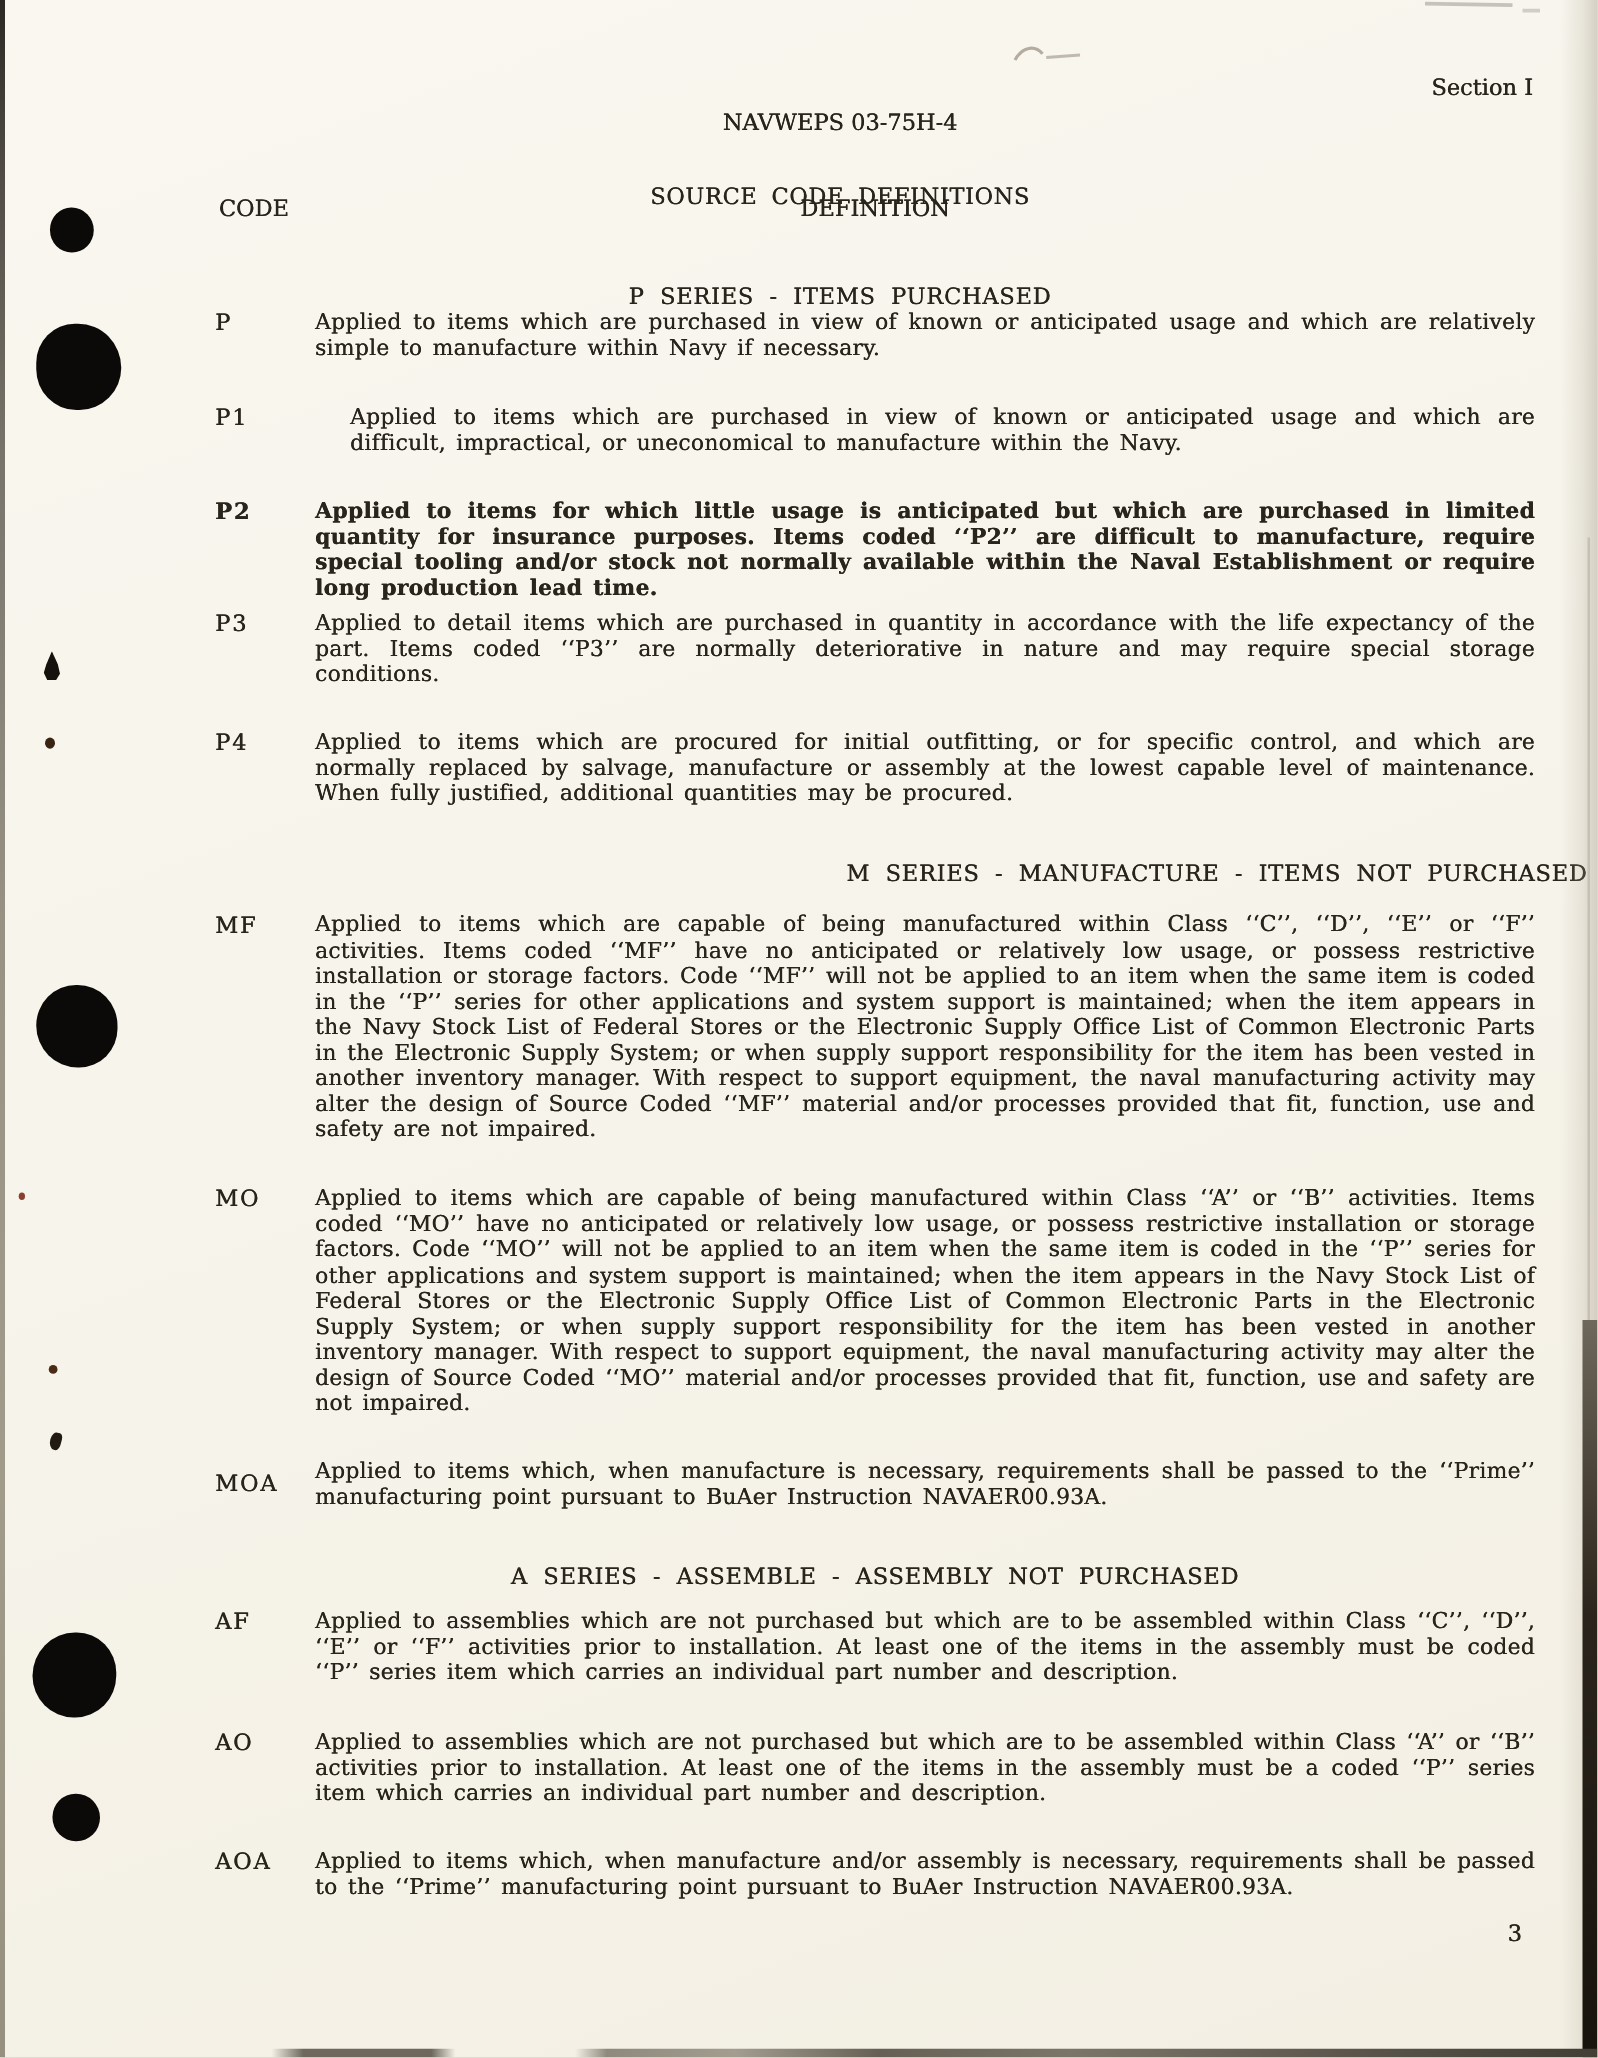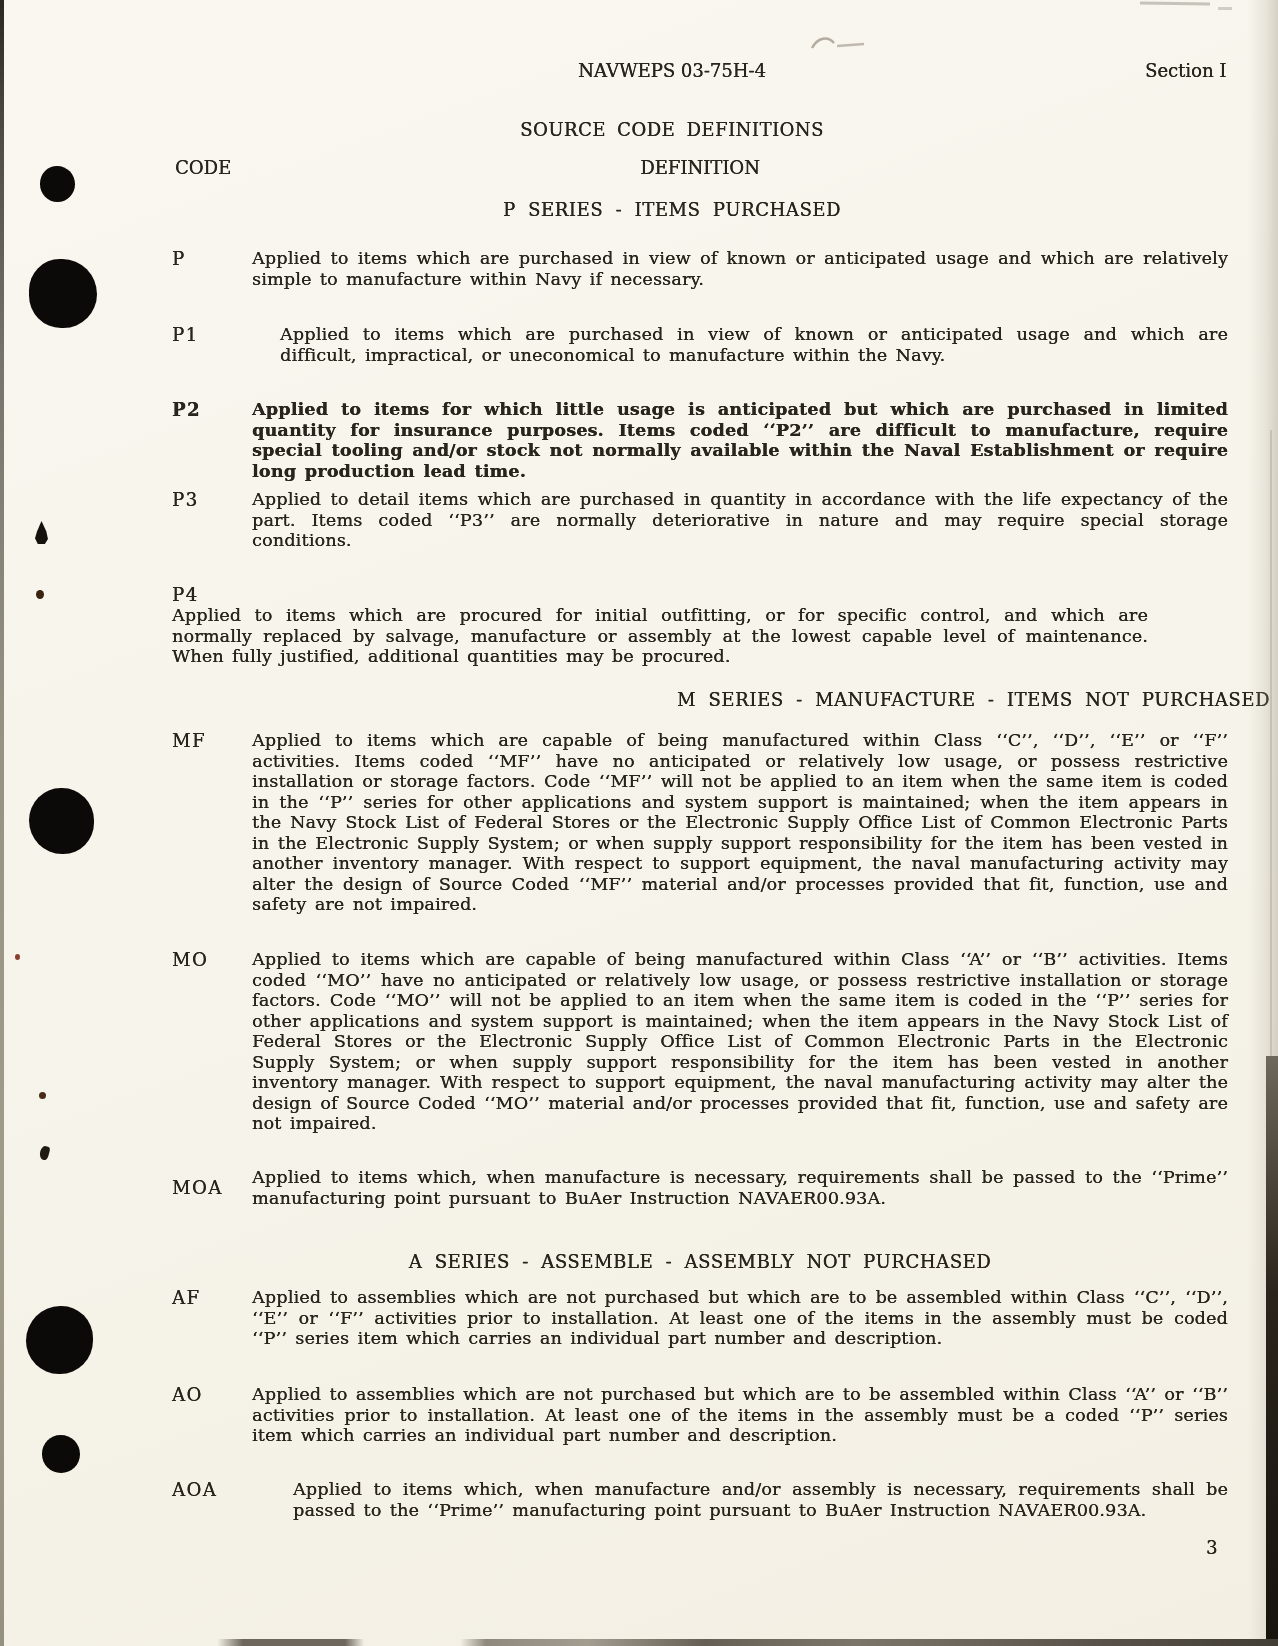--- a/index.html
+++ b/index.html
@@ -5,21 +5,21 @@
   html,body { margin:0; padding:0; background:#d8d4c8; }
   .page {
     position:relative; width:1278px; height:1646px; overflow:hidden;
     background: linear-gradient(160deg, #f9f7ef 0%, #f6f3ea 55%, #f3efe3 100%);
     font-family:"DejaVu Serif","Liberation Serif",serif;
     color:#29241c;
   }
   
   .hdr { position:absolute; font-size:18px; line-height:21px; white-space:nowrap;
          text-shadow:0.3px 0 0 currentColor; }
-  .center-a { position:absolute; left:80px;  width:1184px; text-align:center; }
+  .center-a { position:absolute; left:80px;  width:1184px; text-align:center;margin-top:28px; }
   .center-b { position:absolute; left:130px; width:1140px; text-align:center; }
   .series-heading { font-size:18px; line-height:21px; letter-spacing:0.6px; word-spacing:6px;
                     text-shadow:0.3px 0 0 currentColor; }
   .entry { position:absolute; left:172px; width:1056px; display:flex; }
   .entry .code { flex:none; width:80px; font-size:18px; letter-spacing:1.5px;
                  text-shadow:0.3px 0 0 currentColor; }
   .entry .def  { width:976px; font-size:17.5px; line-height:20.5px;
                  text-align:justify; text-align-last:left; word-spacing:2.5px;
                  letter-spacing:0.2px; text-shadow:0.25px 0 0 currentColor; }
   .page-number { position:absolute; left:1206px; top:1537px; font-size:18px;
@@ -69,21 +69,21 @@
     <div class="def">Applied to items which are purchased in view of known or anticipated usage and which are difficult, impractical, or uneconomical to manufacture within the Navy.</div>
   </div>
   <div class="entry" style="top:399px;font-weight:bold;">
     <div class="code">P2</div>
     <div class="def">Applied to items for which little usage is anticipated but which are purchased in limited quantity for insurance purposes.  Items coded ‘‘P2’’ are difficult to manufacture, require special tooling and/or stock not normally available within the Naval Establishment or require long production lead time.</div>
   </div>
   <div class="entry" style="top:489px;">
     <div class="code">P3</div>
     <div class="def">Applied to detail items which are purchased in quantity in accordance with the life expectancy of the part.  Items coded ‘‘P3’’ are normally deteriorative in nature and may require special storage conditions.</div>
   </div>
-  <div class="entry" style="top:584px;flex-direction:column;">
+  <div class="entry" style="top:584px;">
     <div class="code">P4</div>
     <div class="def">Applied to items which are procured for initial outfitting, or for specific control, and which are normally replaced by salvage, manufacture or assembly at the lowest capable level of maintenance. When fully justified, additional quantities may be procured.</div>
   </div>
 
   <div class="center-b series-heading" style="top:689px;text-align:right;">M SERIES - MANUFACTURE - ITEMS NOT PURCHASED</div>
 
   <div class="entry" style="top:730px;">
     <div class="code">MF</div>
     <div class="def">Applied to items which are capable of being manufactured within Class ‘‘C’’, ‘‘D’’, ‘‘E’’ or ‘‘F’’ activities.  Items coded ‘‘MF’’ have no anticipated or relatively low usage, or possess restrictive installation or storage factors.  Code ‘‘MF’’ will not be applied to an item when the same item is coded in the ‘‘P’’ series for other applications and system support is maintained; when the item appears in the Navy Stock List of Federal Stores or the Electronic Supply Office List of Common Electronic Parts in the Electronic Supply System; or when supply support responsibility for the item has been vested in another inventory manager.  With respect to support equipment, the naval manufacturing activity may alter the design of Source Coded ‘‘MF’’ material and/or processes provided that fit, function, use and safety are not impaired.</div>
   </div>
@@ -99,21 +99,21 @@
   <div class="center-b series-heading" style="top:1251px;">A SERIES - ASSEMBLE - ASSEMBLY NOT PURCHASED</div>
 
   <div class="entry" style="top:1287px;">
     <div class="code">AF</div>
     <div class="def">Applied to assemblies which are not purchased but which are to be assembled within Class ‘‘C’’, ‘‘D’’, ‘‘E’’ or ‘‘F’’ activities prior to installation.  At least one of the items in the assembly must be coded ‘‘P’’ series item which carries an individual part number and description.</div>
   </div>
   <div class="entry" style="top:1384px;">
     <div class="code">AO</div>
     <div class="def">Applied to assemblies which are not purchased but which are to be assembled within Class ‘‘A’’ or ‘‘B’’ activities prior to installation.  At least one of the items in the assembly must be a coded ‘‘P’’ series item which carries an individual part number and description.</div>
   </div>
-  <div class="entry" style="top:1479px;gap:41px;">
+  <div class="entry" style="top:1479px;">
     <div class="code">AOA</div>
     <div class="def">Applied to items which, when manufacture and/or assembly is necessary, requirements shall be passed to the ‘‘Prime’’ manufacturing point pursuant to BuAer Instruction NAVAER00.93A.</div>
   </div>
 
   <div class="page-number">3</div>
 
   <div class="blot" style="left:40px; top:166px; width:35px; height:36px;"></div>
   <div class="blot" style="left:29px; top:259px; width:68px; height:69px; border-radius:47% 53% 51% 49%;"></div>
   <div class="blot-drop" style="left:33px; top:521px; width:17px; height:23px;"></div>
   <div class="speck" style="left:36px; top:590px; width:8px; height:9px; background:#3a2310;"></div>

